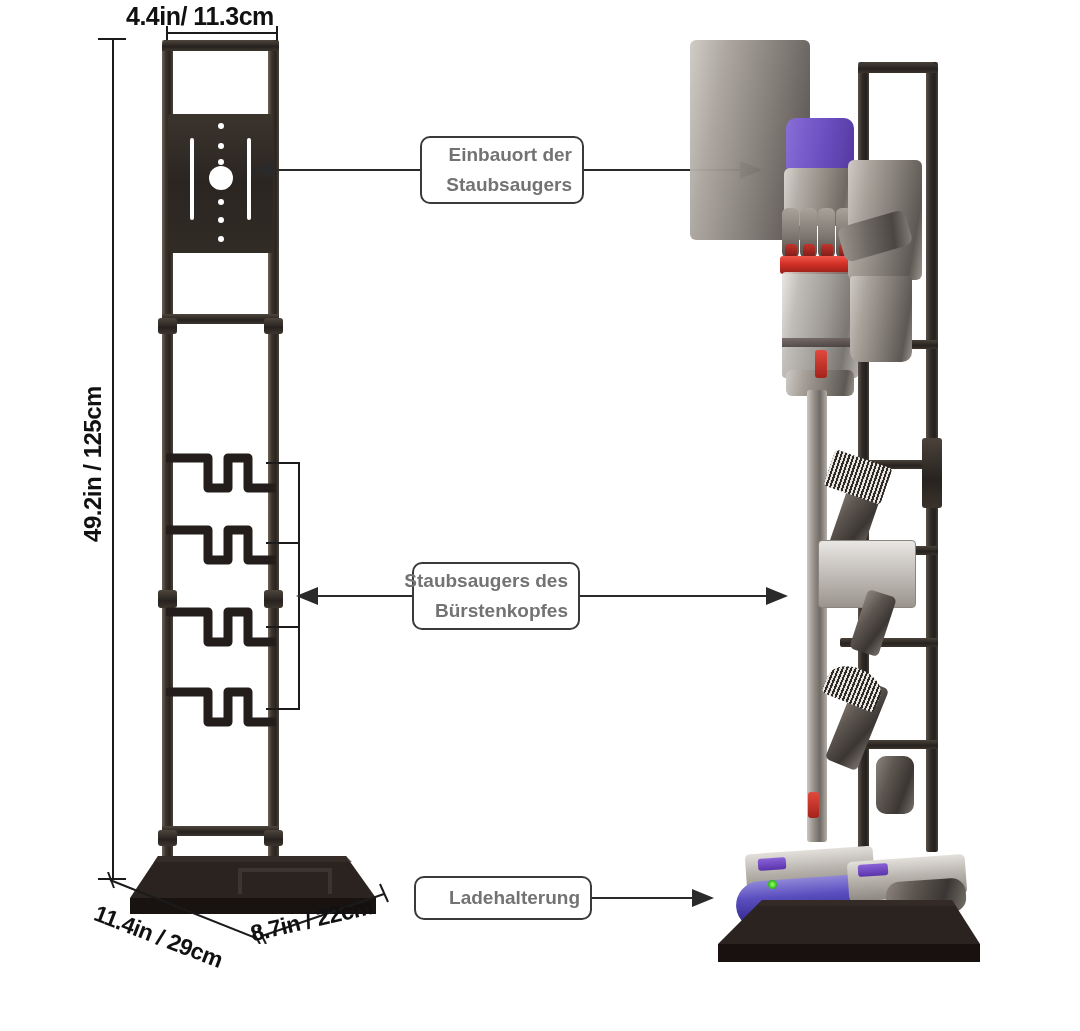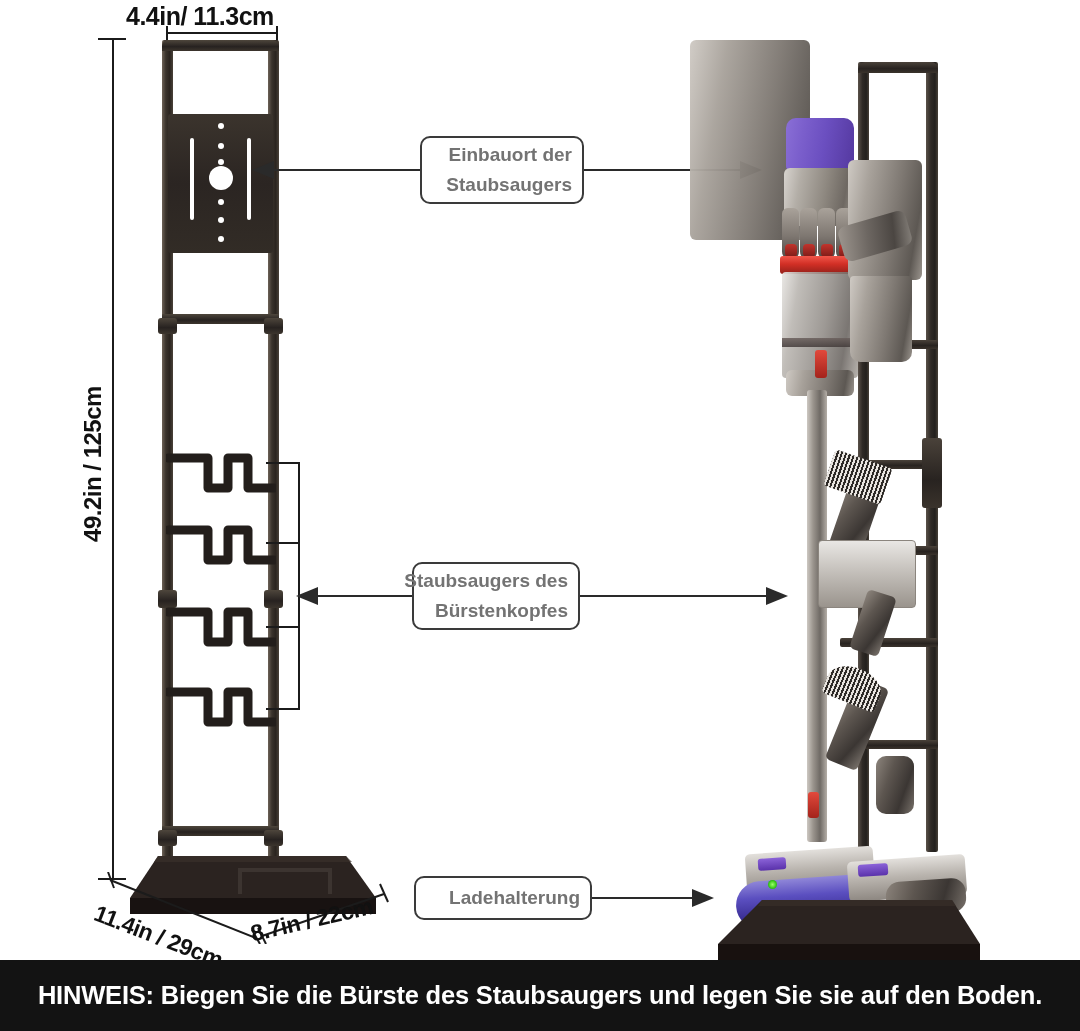--- a/index.html
+++ b/index.html
@@ -389,17 +389,14 @@
 
     <div class="abs" style="left:14px;top:848px;width:278px;height:88px;">
       <svg width="278" height="88" viewBox="0 0 278 88">
         <polygon points="58,12 248,12 276,56 14,56" fill="#2b2320"></polygon>
         <polygon points="14,56 276,56 276,74 14,74" fill="#18110f"></polygon>
         <polygon points="58,12 248,12 252,18 54,18" fill="#3a302b" opacity="0.6"></polygon>
       </svg>
     </div>
   </div>
 
-  <div id="notice">
-    <span class="txt">HINWEIS: Biegen Sie die Bürste des Staubsaugers und legen Sie sie auf den Boden.</span>
-  </div>
 
 </div>
 
 </body></html>

